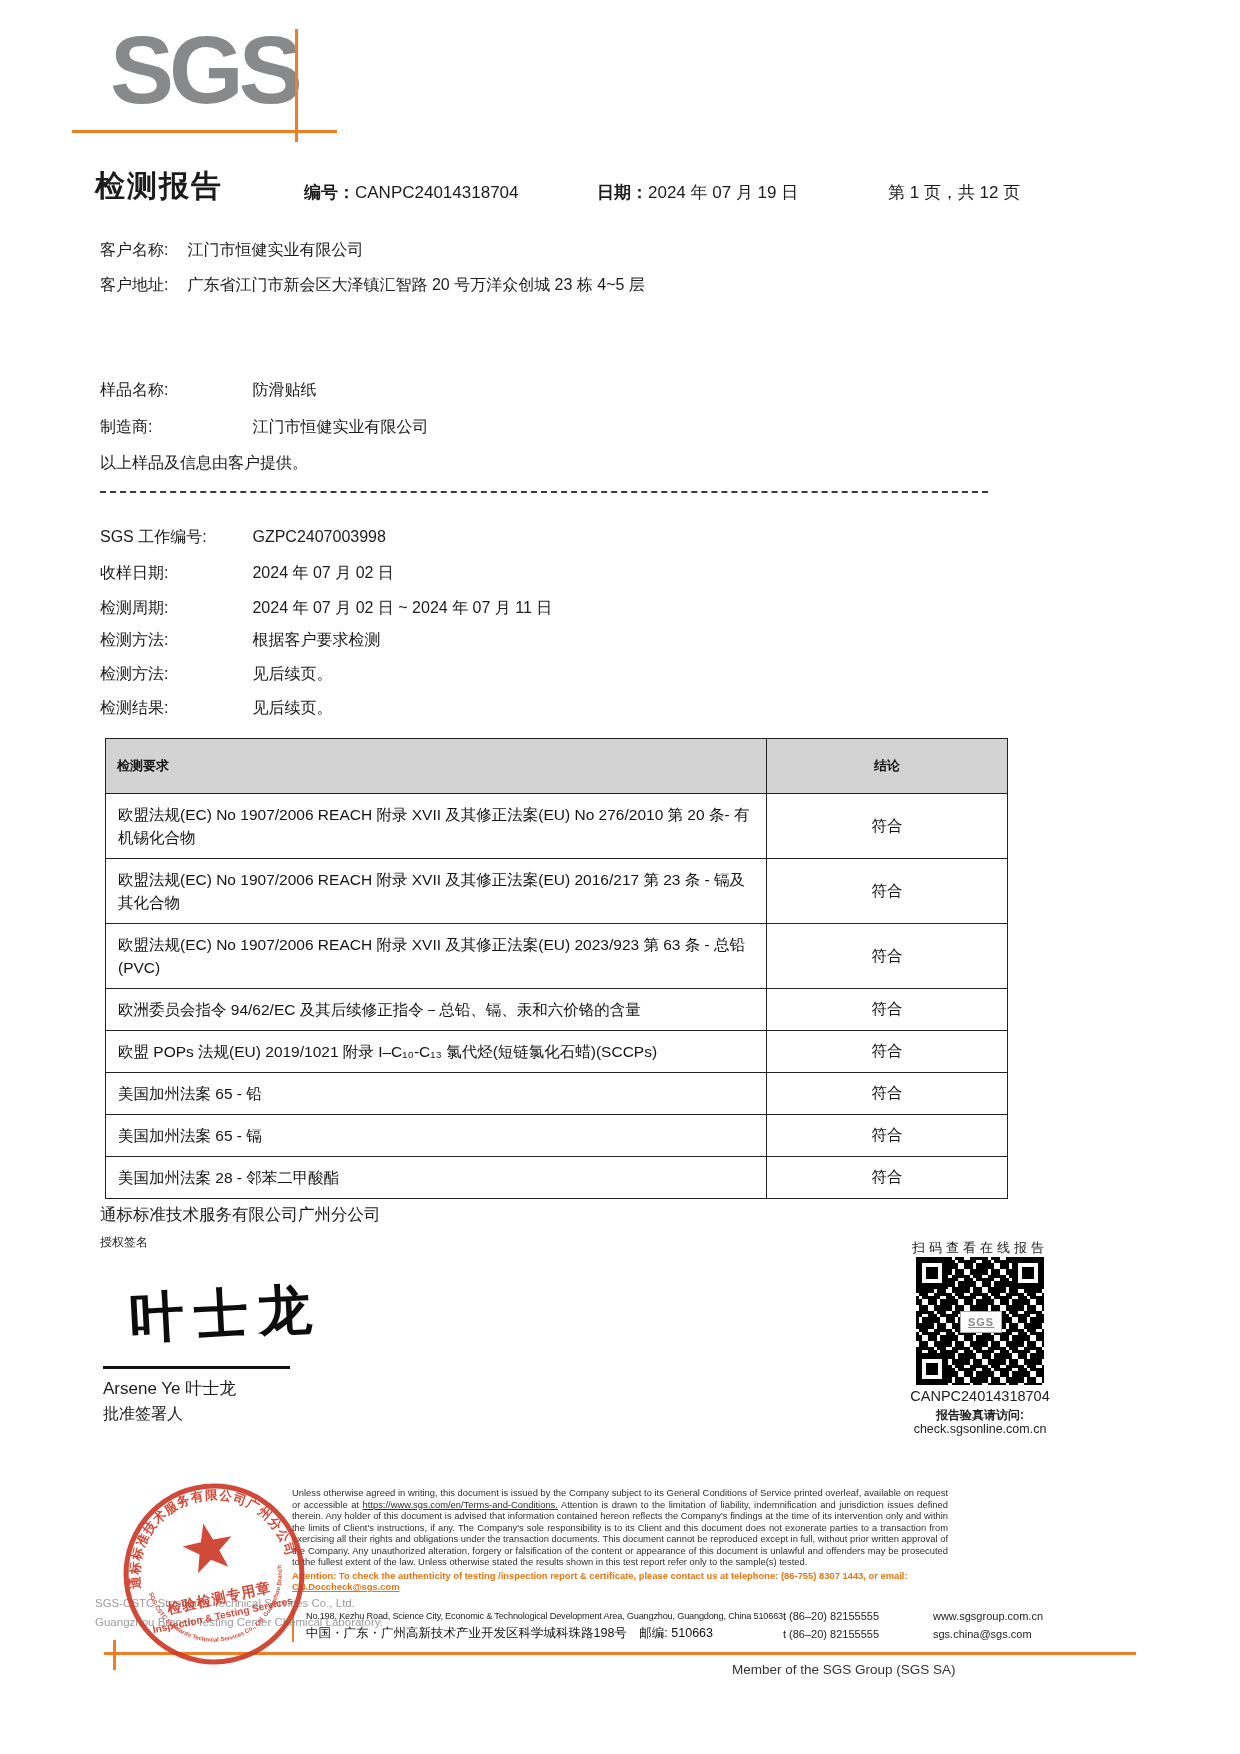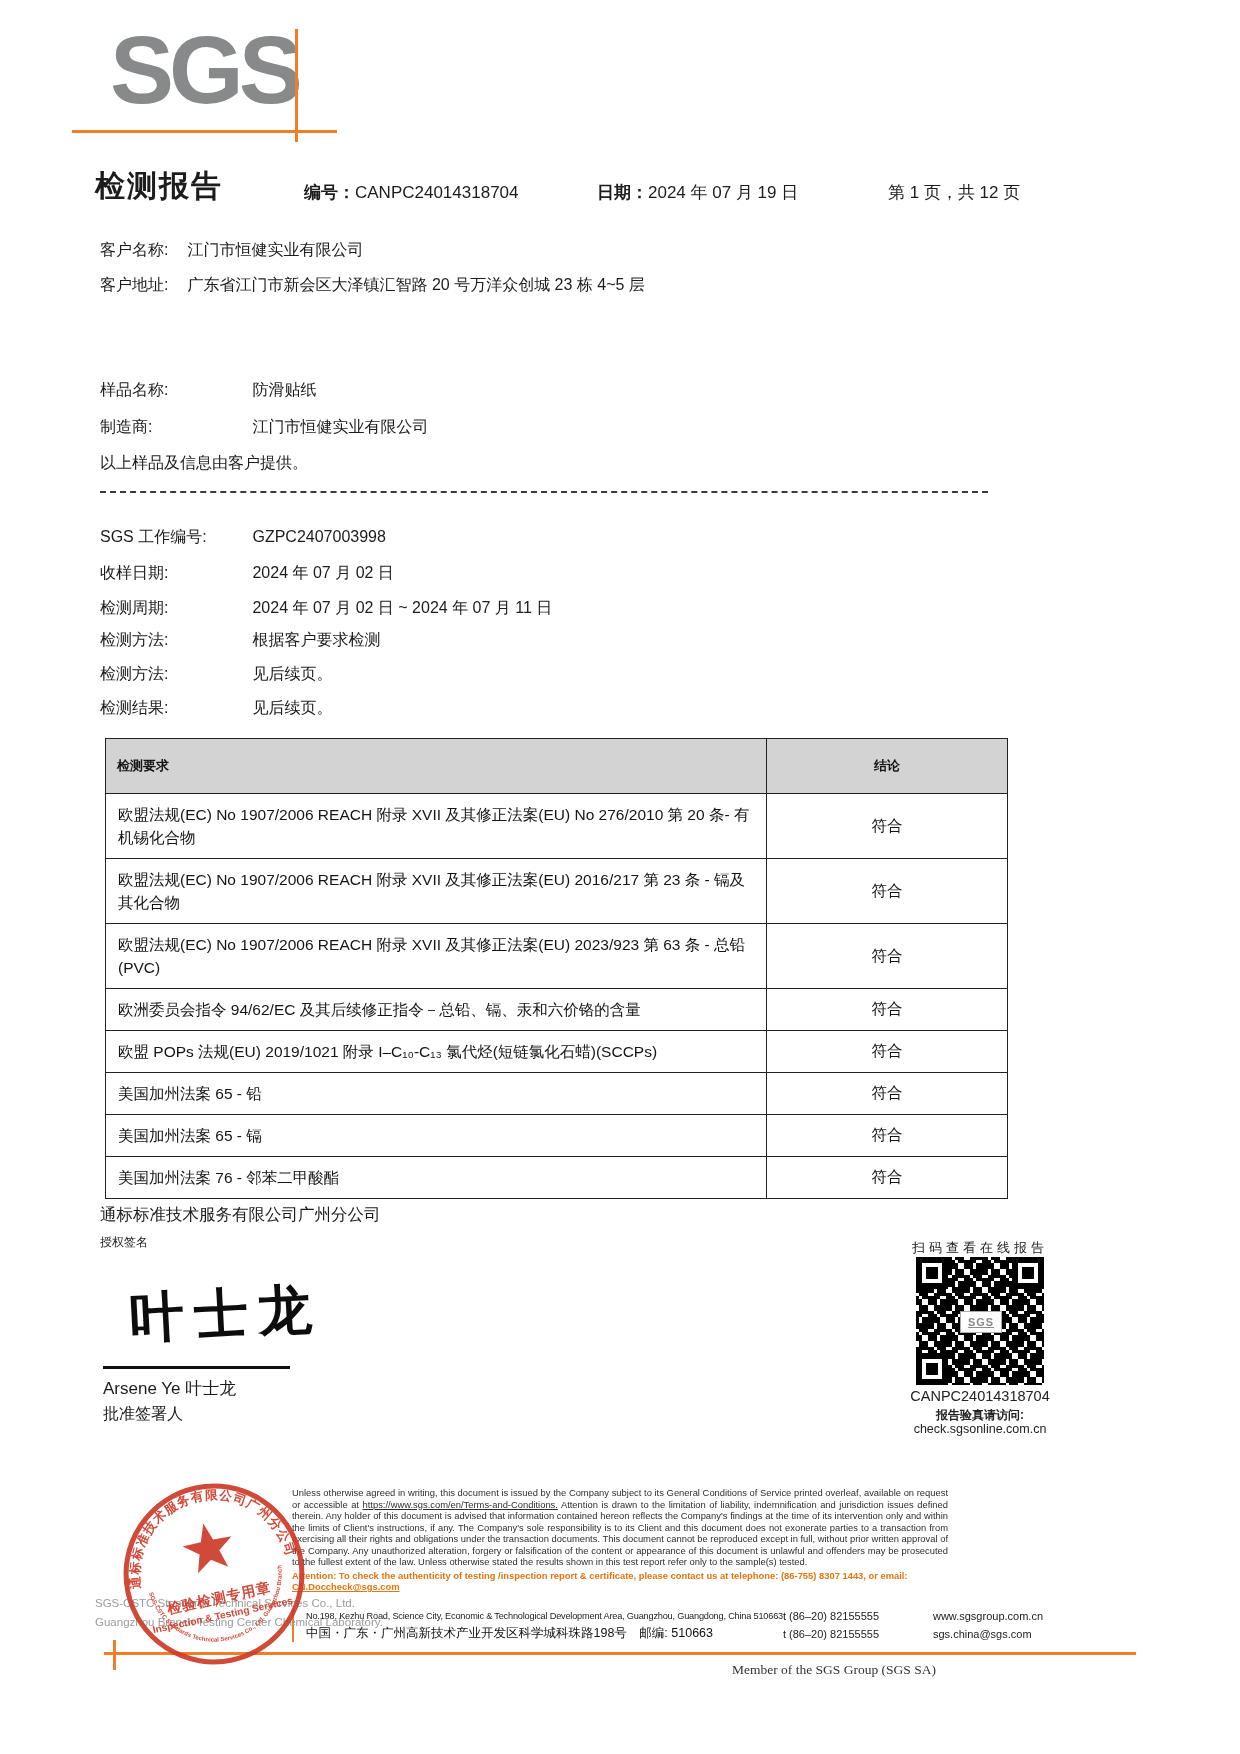--- a/index.html
+++ b/index.html
@@ -77,21 +77,21 @@
   .attention{margin-top:2px;color:#E87511;font-weight:bold;text-align:left;}
   .attention a{color:#E87511;text-decoration:underline;font-weight:bold;}
   .addr-block{position:absolute;left:292px;top:1610px;width:748px;border-left:2.5px solid #F07E26;
     padding-left:12px;display:grid;grid-template-columns:1fr 150px 140px;row-gap:3px;}
   .addr-en{font-size:9.2px;color:#222;white-space:nowrap;letter-spacing:-0.2px;align-self:center;}
   .addr-cn{font-size:12.5px;color:#111;white-space:nowrap;align-self:center;}
   .addr-tel{font-size:11px;color:#222;align-self:center;}
   .addr-link{font-size:11px;color:#222;align-self:center;text-decoration:none;}
   .orange-hline{position:absolute;left:104px;top:1652px;width:1032px;height:3px;background:#F07E26;}
   .orange-tick{position:absolute;left:113px;top:1640px;width:2.5px;height:30px;background:#F07E26;}
-  .member{position:absolute;left:732px;top:1662px;font-size:13.5px;color:#333;font-family:Liberation Serif, serif;}
+  .member{position:absolute;left:732px;top:1662px;font-size:13.5px;color:#333;}
 </style>
 </head>
 <body>
 
 <div class="page">
 
   <div class="logo-text">SGS</div>
   <div class="logo-hline"></div>
   <div class="logo-vline"></div>
 
@@ -180,21 +180,21 @@
       </tr>
       <tr>
         <td class="req">美国加州法案 65 - 铅</td>
         <td class="con">符合</td>
       </tr>
       <tr>
         <td class="req">美国加州法案 65 - 镉</td>
         <td class="con">符合</td>
       </tr>
       <tr>
-        <td class="req">美国加州法案 76 - 邻苯二甲酸酯</td>
+        <td class="req">美国加州法案 28 - 邻苯二甲酸酯</td>
         <td class="con">符合</td>
       </tr>
     </tbody>
   </table>
 
   <div class="co-line">通标标准技术服务有限公司广州分公司</div>
   <div class="sign-label">授权签名</div>
   <div class="signature">叶士龙</div>
   <div class="sig-line"></div>
   <div class="sig-name">Arsene Ye 叶士龙</div>

